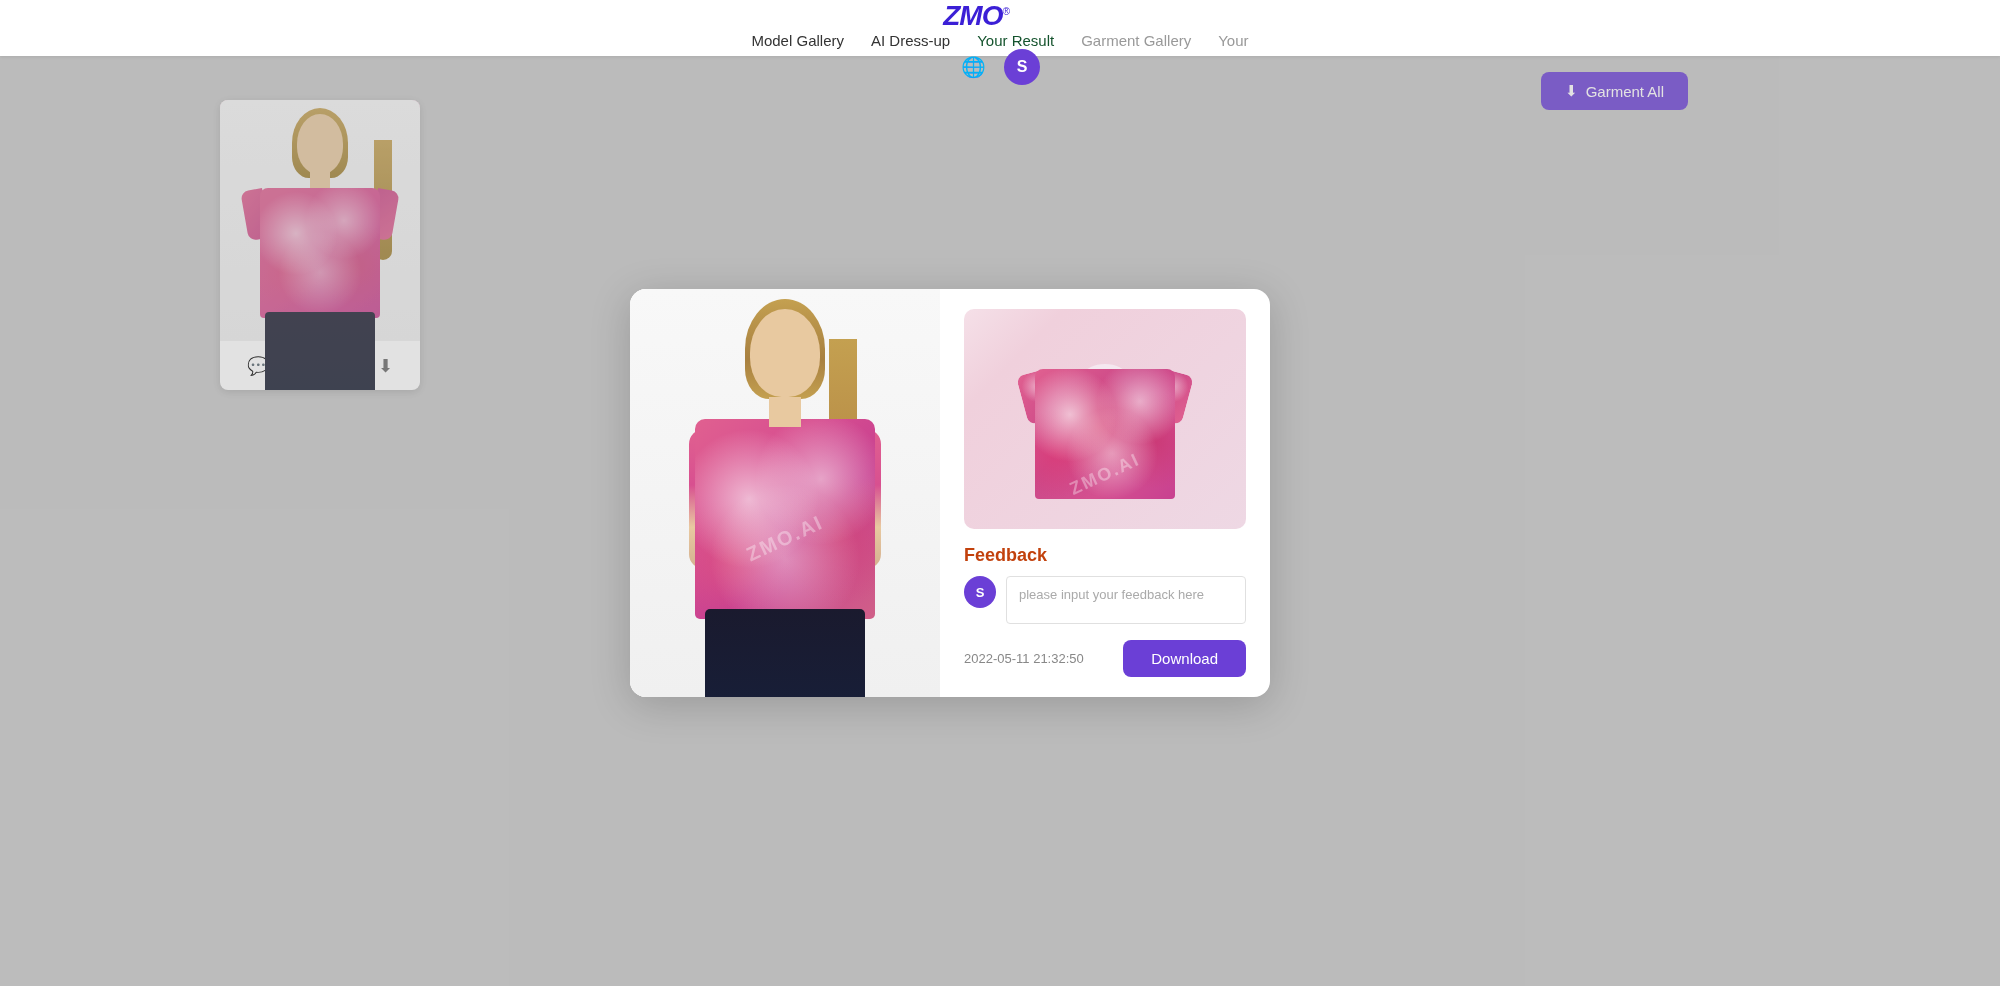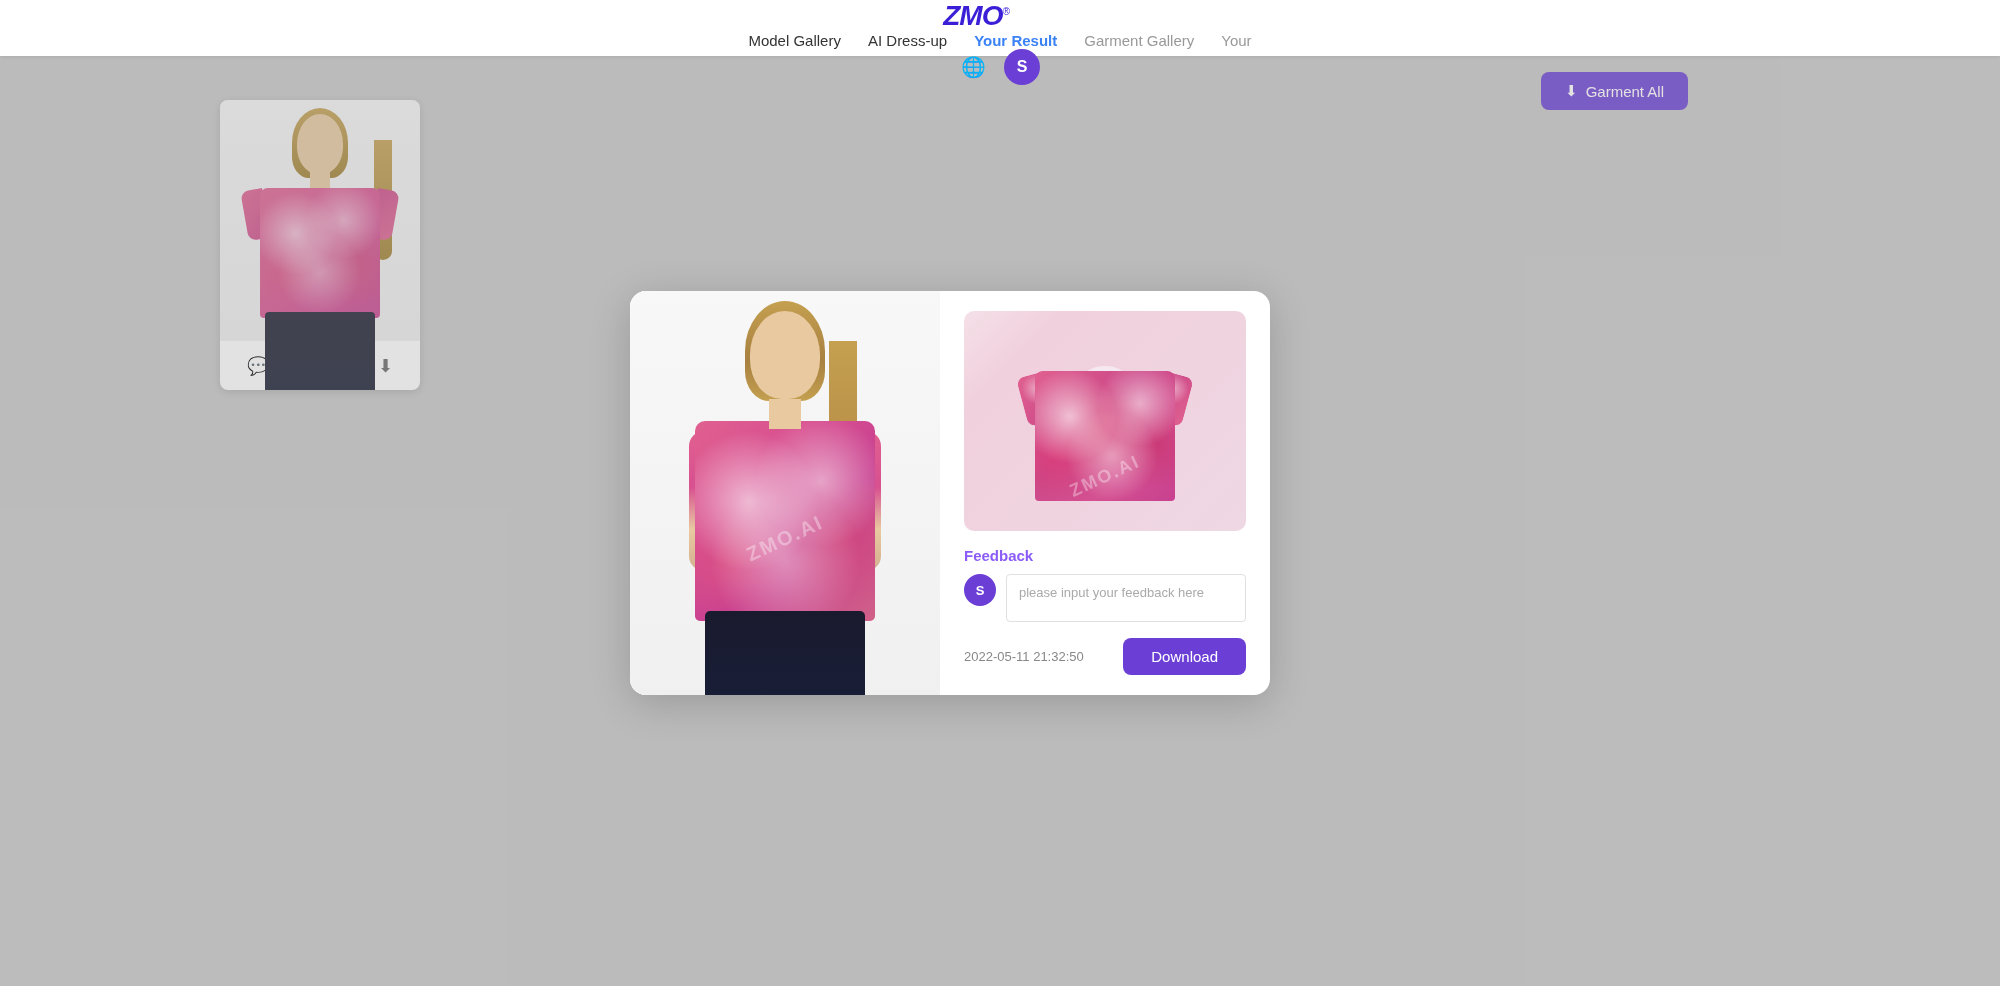--- a/index.html
+++ b/index.html
@@ -44,22 +44,22 @@
       gap: 27px;
       flex: 1;
     }
     .nav-item {
       font-size: 15px;
       color: #333;
       cursor: pointer;
       text-decoration: none;
     }
     .nav-item.active {
-      color: #3b82f6;
-      font-weight: 700;
+      color: #14532d;
+      font-weight: 400;
     }
     .nav-item.muted {
       color: #999;
     }
     .header-right {
       display: flex;
       align-items: center;
       gap: 16px;
     }
     .globe-icon {
@@ -389,23 +389,23 @@
       border-radius: 50% 50% 0 0;
     }
 
     
     .feedback-section {
       display: flex;
       flex-direction: column;
       gap: 10px;
     }
     .feedback-title {
-      font-size: 15px;
+      font-size: 18px;
       font-weight: 600;
-      color: #8b5cf6;
+      color: #c2410c;
     }
     .feedback-row {
       display: flex;
       align-items: flex-start;
       gap: 10px;
     }
     .feedback-avatar {
       width: 32px;
       height: 32px;
       background: #6b3fd6;

